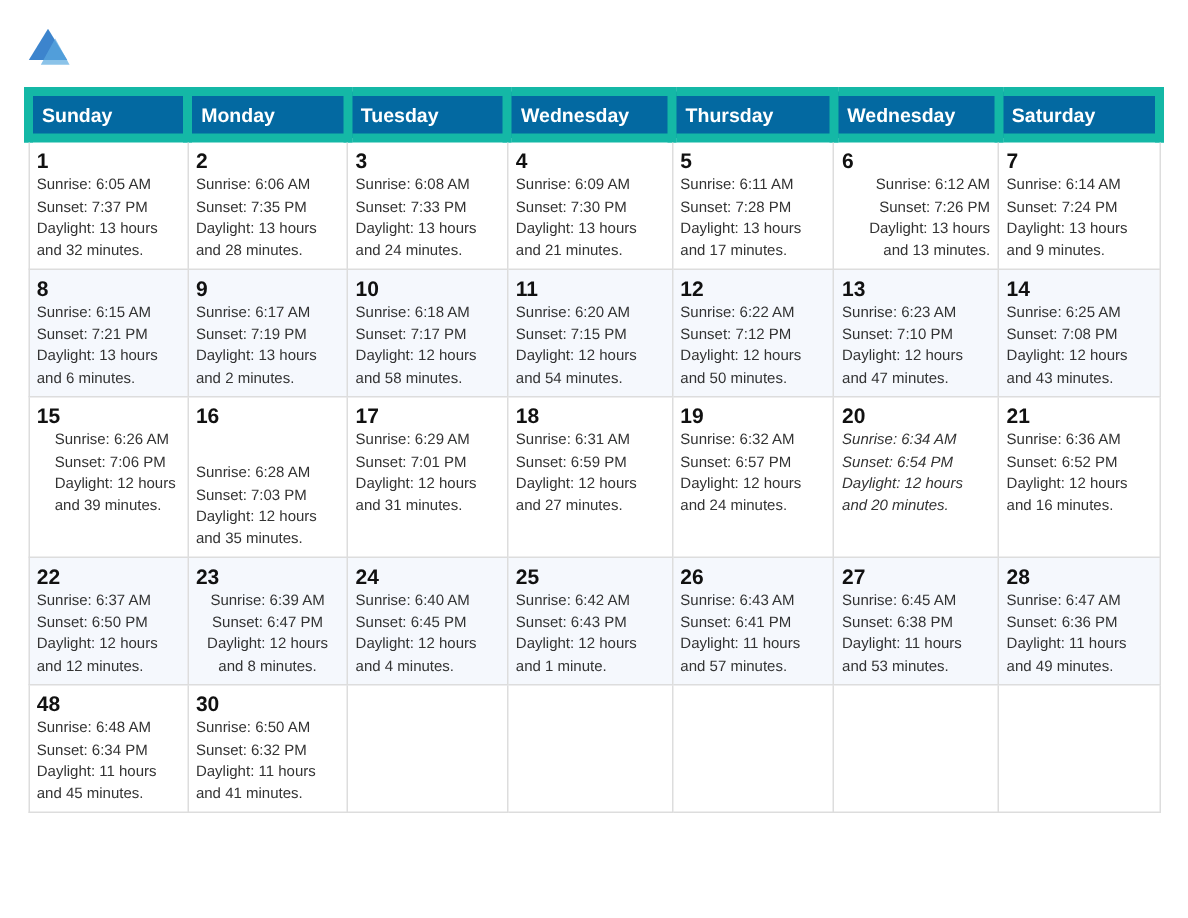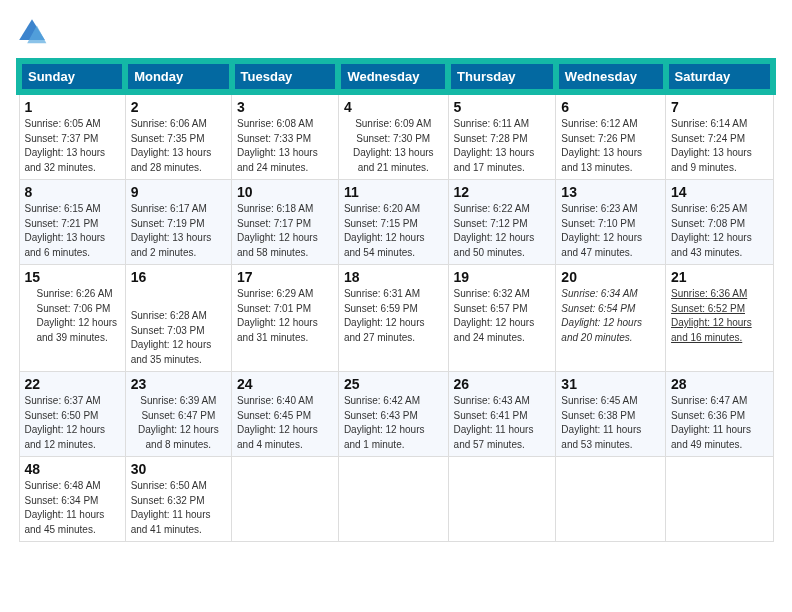--- a/index.html
+++ b/index.html
@@ -144,35 +144,35 @@
           </td>
           <td>
             <span class="day-number">3</span>
             <div class="day-info" style="white-space: pre-line;">Sunrise: 6:08 AM
 Sunset: 7:33 PM
 Daylight: 13 hours
 and 24 minutes.</div>
           </td>
           <td>
             <span class="day-number">4</span>
-            <div class="day-info" style="white-space: pre-line; text-align: center;">Sunrise: 6:09 AM
+            <div class="day-info" style="white-space: pre-line;">Sunrise: 6:09 AM
 Sunset: 7:30 PM
 Daylight: 13 hours
 and 21 minutes.</div>
           </td>
           <td>
             <span class="day-number">5</span>
             <div class="day-info" style="white-space: pre-line;">Sunrise: 6:11 AM
 Sunset: 7:28 PM
 Daylight: 13 hours
 and 17 minutes.</div>
           </td>
           <td>
             <span class="day-number">6</span>
-            <div class="day-info" style="white-space: pre-line;">Sunrise: 6:12 AM
+            <div class="day-info" style="white-space: pre-line; text-align: right;">Sunrise: 6:12 AM
 Sunset: 7:26 PM
 Daylight: 13 hours
 and 13 minutes.</div>
           </td>
           <td>
             <span class="day-number">7</span>
             <div class="day-info" style="white-space: pre-line;">Sunrise: 6:14 AM
 Sunset: 7:24 PM
 Daylight: 13 hours
 and 9 minutes.</div>
@@ -267,21 +267,21 @@
           </td>
           <td>
             <span class="day-number">20</span>
             <div class="day-info" style="white-space: pre-line; font-style: italic;">Sunrise: 6:34 AM
 Sunset: 6:54 PM
 Daylight: 12 hours
 and 20 minutes.</div>
           </td>
           <td>
             <span class="day-number">21</span>
-            <div class="day-info" style="white-space: pre-line; text-decoration: underline;">Sunrise: 6:36 AM
+            <div class="day-info" style="white-space: pre-line;">Sunrise: 6:36 AM
 Sunset: 6:52 PM
 Daylight: 12 hours
 and 16 minutes.</div>
           </td>
         </tr>
         <tr>
           <td>
             <span class="day-number">22</span>
             <div class="day-info" style="white-space: pre-line;">Sunrise: 6:37 AM
 Sunset: 6:50 PM
@@ -310,21 +310,21 @@
 and 1 minute.</div>
           </td>
           <td>
             <span class="day-number">26</span>
             <div class="day-info" style="white-space: pre-line;">Sunrise: 6:43 AM
 Sunset: 6:41 PM
 Daylight: 11 hours
 and 57 minutes.</div>
           </td>
           <td>
-            <span class="day-number">31</span>
+            <span class="day-number">27</span>
             <div class="day-info" style="white-space: pre-line;">Sunrise: 6:45 AM
 Sunset: 6:38 PM
 Daylight: 11 hours
 and 53 minutes.</div>
           </td>
           <td>
             <span class="day-number">28</span>
             <div class="day-info" style="white-space: pre-line;">Sunrise: 6:47 AM
 Sunset: 6:36 PM
 Daylight: 11 hours

